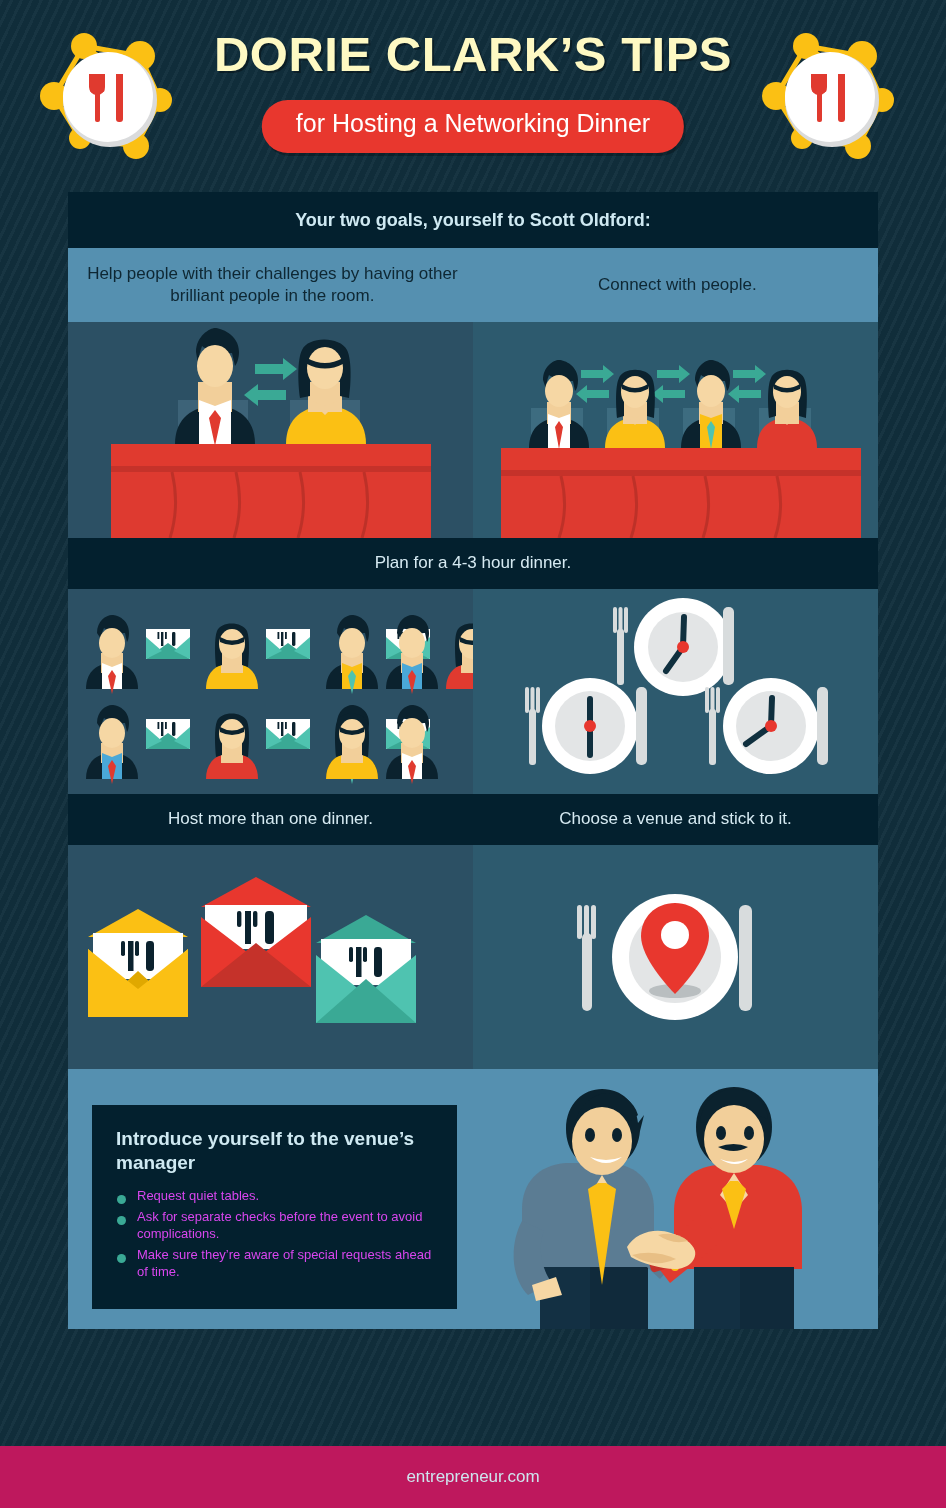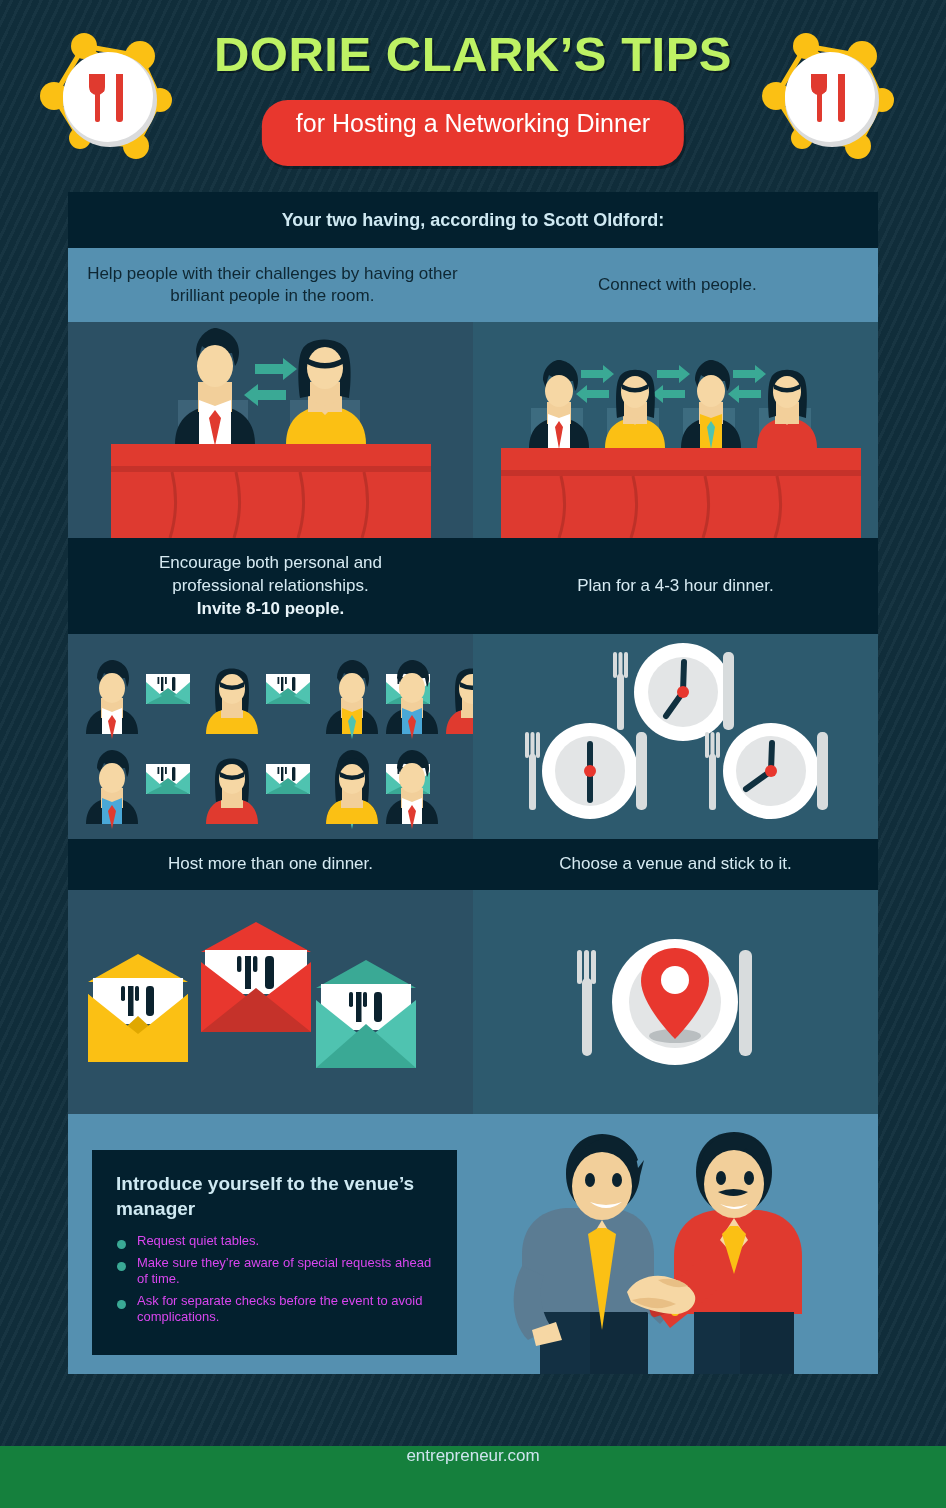--- a/index.html
+++ b/index.html
@@ -11,26 +11,26 @@
       repeating-linear-gradient(115deg,
         rgba(255,255,255,0.028) 0px, rgba(255,255,255,0.028) 3px,
         rgba(0,0,0,0.05) 3px, rgba(0,0,0,0.05) 9px),
       #112f3d;
   }
 
   
   .header { position:relative; height:190px; }
   .title {
     position:absolute; left:0; right:0; top:26px; text-align:center;
-    font-size:49px; font-weight:bold; color:#bef264; letter-spacing:0.5px;
+    font-size:49px; font-weight:bold; color:#fef9c3; letter-spacing:0.5px;
     text-shadow:2px 2px 0 rgba(0,0,0,0.35);
   }
   .subtitle-pill {
     position:absolute; left:50%; transform:translateX(-50%); top:100px;
-    background:#e8372e; border-radius:26px; padding:9px 34px 28px;
+    background:#e8372e; border-radius:26px; padding:9px 34px 15px;
     font-size:25px; color:#fff; white-space:nowrap;
     box-shadow:2px 3px 0 rgba(0,0,0,0.25);
   }
   .netlogo { position:absolute; top:18px; width:160px; height:155px; }
   .netlogo.left  { left:32px; }
   .netlogo.right { right:32px; }
 
   
   .card { position:absolute; left:68px; top:192px; width:810px; }
 
@@ -82,21 +82,21 @@
   }
   .tipbox li::before {
     content:""; position:absolute; left:1px; top:7px;
     width:9px; height:9px; border-radius:50%; background:#3aa995;
   }
   .handshake { position:absolute; right:26px; top:10px; width:390px; height:250px; }
 
   
   .footer {
     position:absolute; left:0; right:0; bottom:0; height:62px;
-    background:#15803d; display:flex; justify-content:center;
+    background:#be185d; display:flex; align-items:center; justify-content:center;
   }
   .footer span { font-size:17px; color:#cfe4ee; }
 
   svg { display:block; }
 </style>
 </head>
 <body>
 
 <div class="header">
 
@@ -153,21 +153,21 @@
       </g>
     </svg>
   </div>
 
   <div class="title">DORIE CLARK’S TIPS</div>
   <div class="subtitle-pill">for Hosting a Networking Dinner</div>
 </div>
 
 <div class="card">
 
-  <div class="band-dark goals-header">Your two having, according to Scott Oldford:</div>
+  <div class="band-dark goals-header">Your two goals, yourself to Scott Oldford:</div>
   <div class="band-steel goals-row">
     <div class="goal-cell wide">Help people with their challenges by having other brilliant people in the room.</div>
     <div class="goal-cell">Connect with people.</div>
   </div>
 
   <div class="img-row">
     <div class="img-half panel-a">
       <svg viewBox="0 0 405 216" width="100%" height="100%">
         <rect width="405" height="216" fill="#2c5064"></rect>
         <rect x="110" y="78" width="70" height="42" fill="#3d6378"></rect>
@@ -257,25 +257,20 @@
           <path d="M88 154 q8 32 -2 62"></path>
             <path d="M160 154 q8 32 -2 62"></path>
           <path d="M232 154 q8 32 -2 62"></path>
             <path d="M304 154 q8 32 -2 62"></path>
         </g>
       </svg>
     </div>
   </div>
 
   <div class="band-dark cap-row">
-    <div class="cap-cell">
-      <span>Encourage both personal and</span>
-      <span>professional relationships.</span>
-      <b>Invite 8-10 people.</b>
-    </div>
     <div class="cap-cell">
       <span>Plan for a 4-3 hour dinner.</span>
     </div>
   </div>
 
   <div class="imgrow2">
     <div class="img-half panel-a">
       <svg viewBox="0 0 405 205" width="100%" height="100%">
         <rect width="405" height="205" fill="#2c5064"></rect>
         <defs>
@@ -542,22 +537,22 @@
         <rect x="266" y="60" width="13" height="106" rx="6" fill="#d8dcdd"></rect>
       </svg>
     </div>
   </div>
 
   <div class="band-steel bottom">
     <div class="tipbox">
       <h3>Introduce yourself to the venue’s manager</h3>
       <ul>
         <li>Request quiet tables.</li>
+        <li>Ask for separate checks before the event to avoid complications.</li>
         <li>Make sure they’re aware of special requests ahead of time.</li>
-        <li>Ask for separate checks before the event to avoid complications.</li>
       </ul>
     </div>
     <div class="handshake">
       <svg viewBox="0 0 390 250" width="390" height="250">
 
         <path d="M60 130 c0-26 16-44 44-46 l44 0 c28 2 44 20 44 46 l0 60 l-132 0 z" fill="#5b7c93"></path>
         <rect x="78" y="188" width="108" height="62" fill="#102a3b"></rect>
         <rect x="78" y="188" width="50" height="62" fill="#133043"></rect>
         <path d="M104 50 c0-26 18-40 36-40 c20 0 34 14 36 34 l6 -8 l-4 16 c-2 22-16 38-38 38 c-22 0-36-18-36-40 z" fill="#0b222e"></path>
         <path d="M112 48 c4-24 22-34 34-34 c14 0 26 8 30 22 l-10 8 l-16 -10 c-6 8-22 16-38 14 z" fill="#0b222e"></path>

